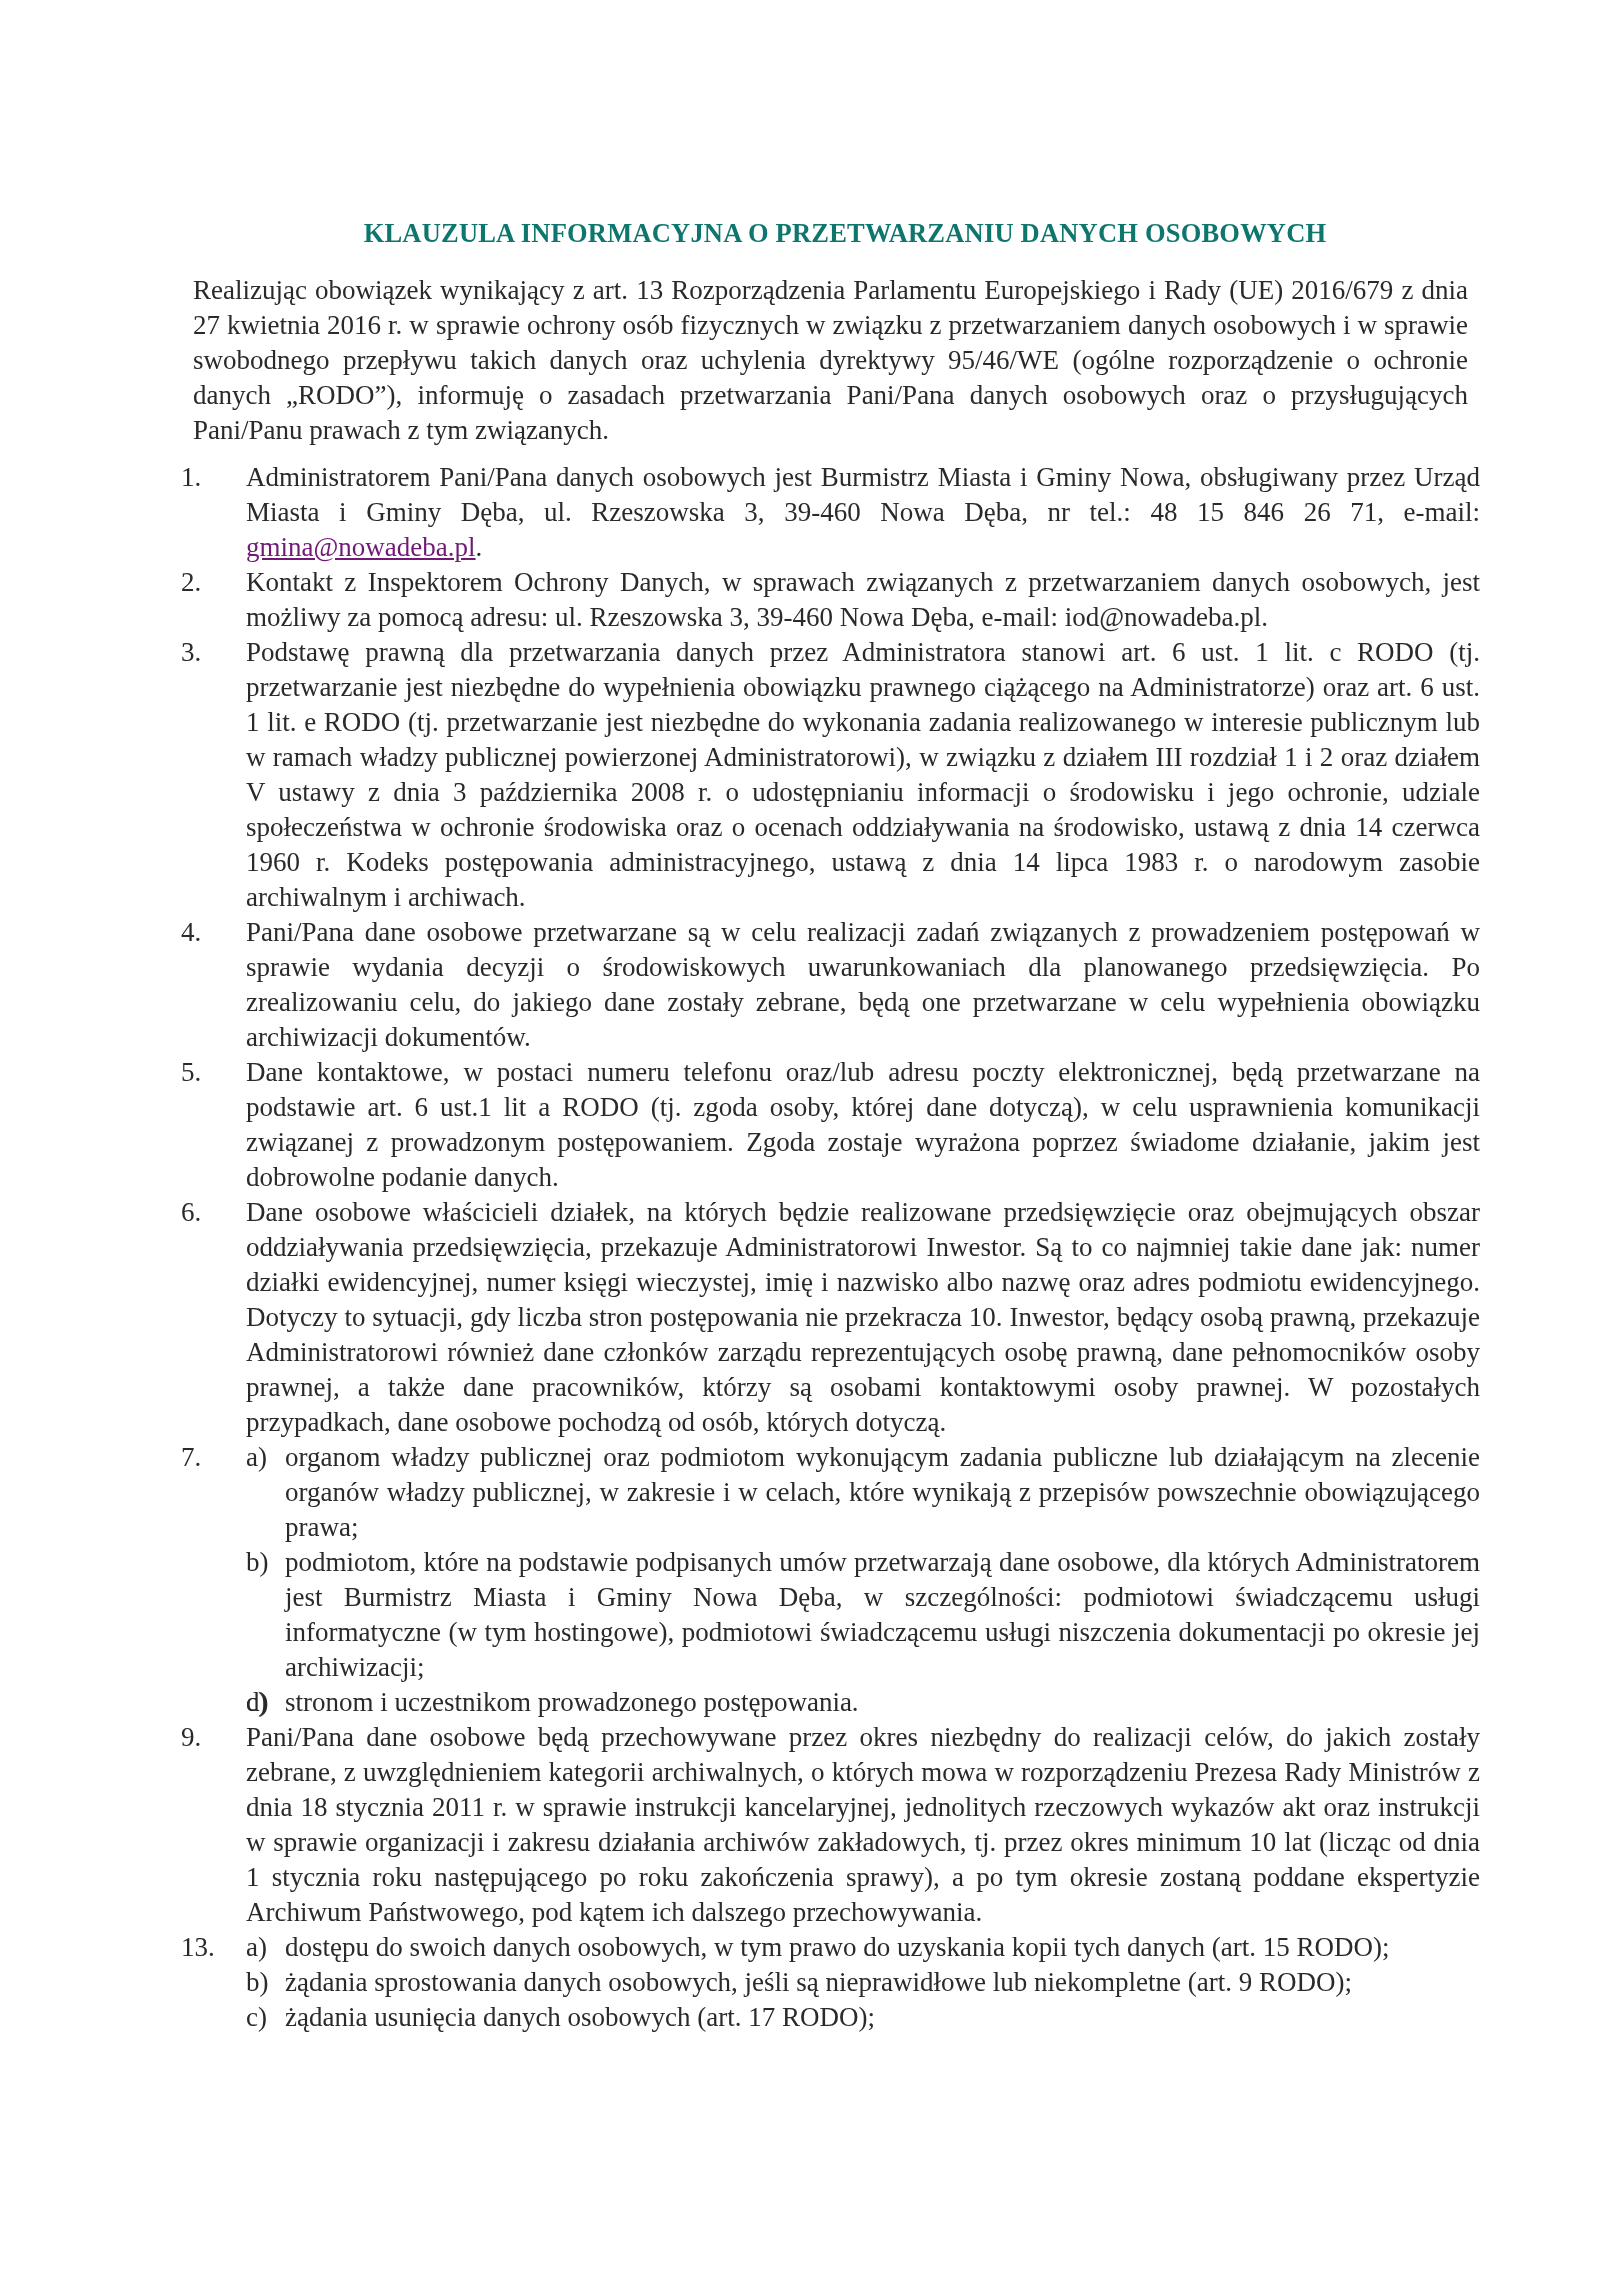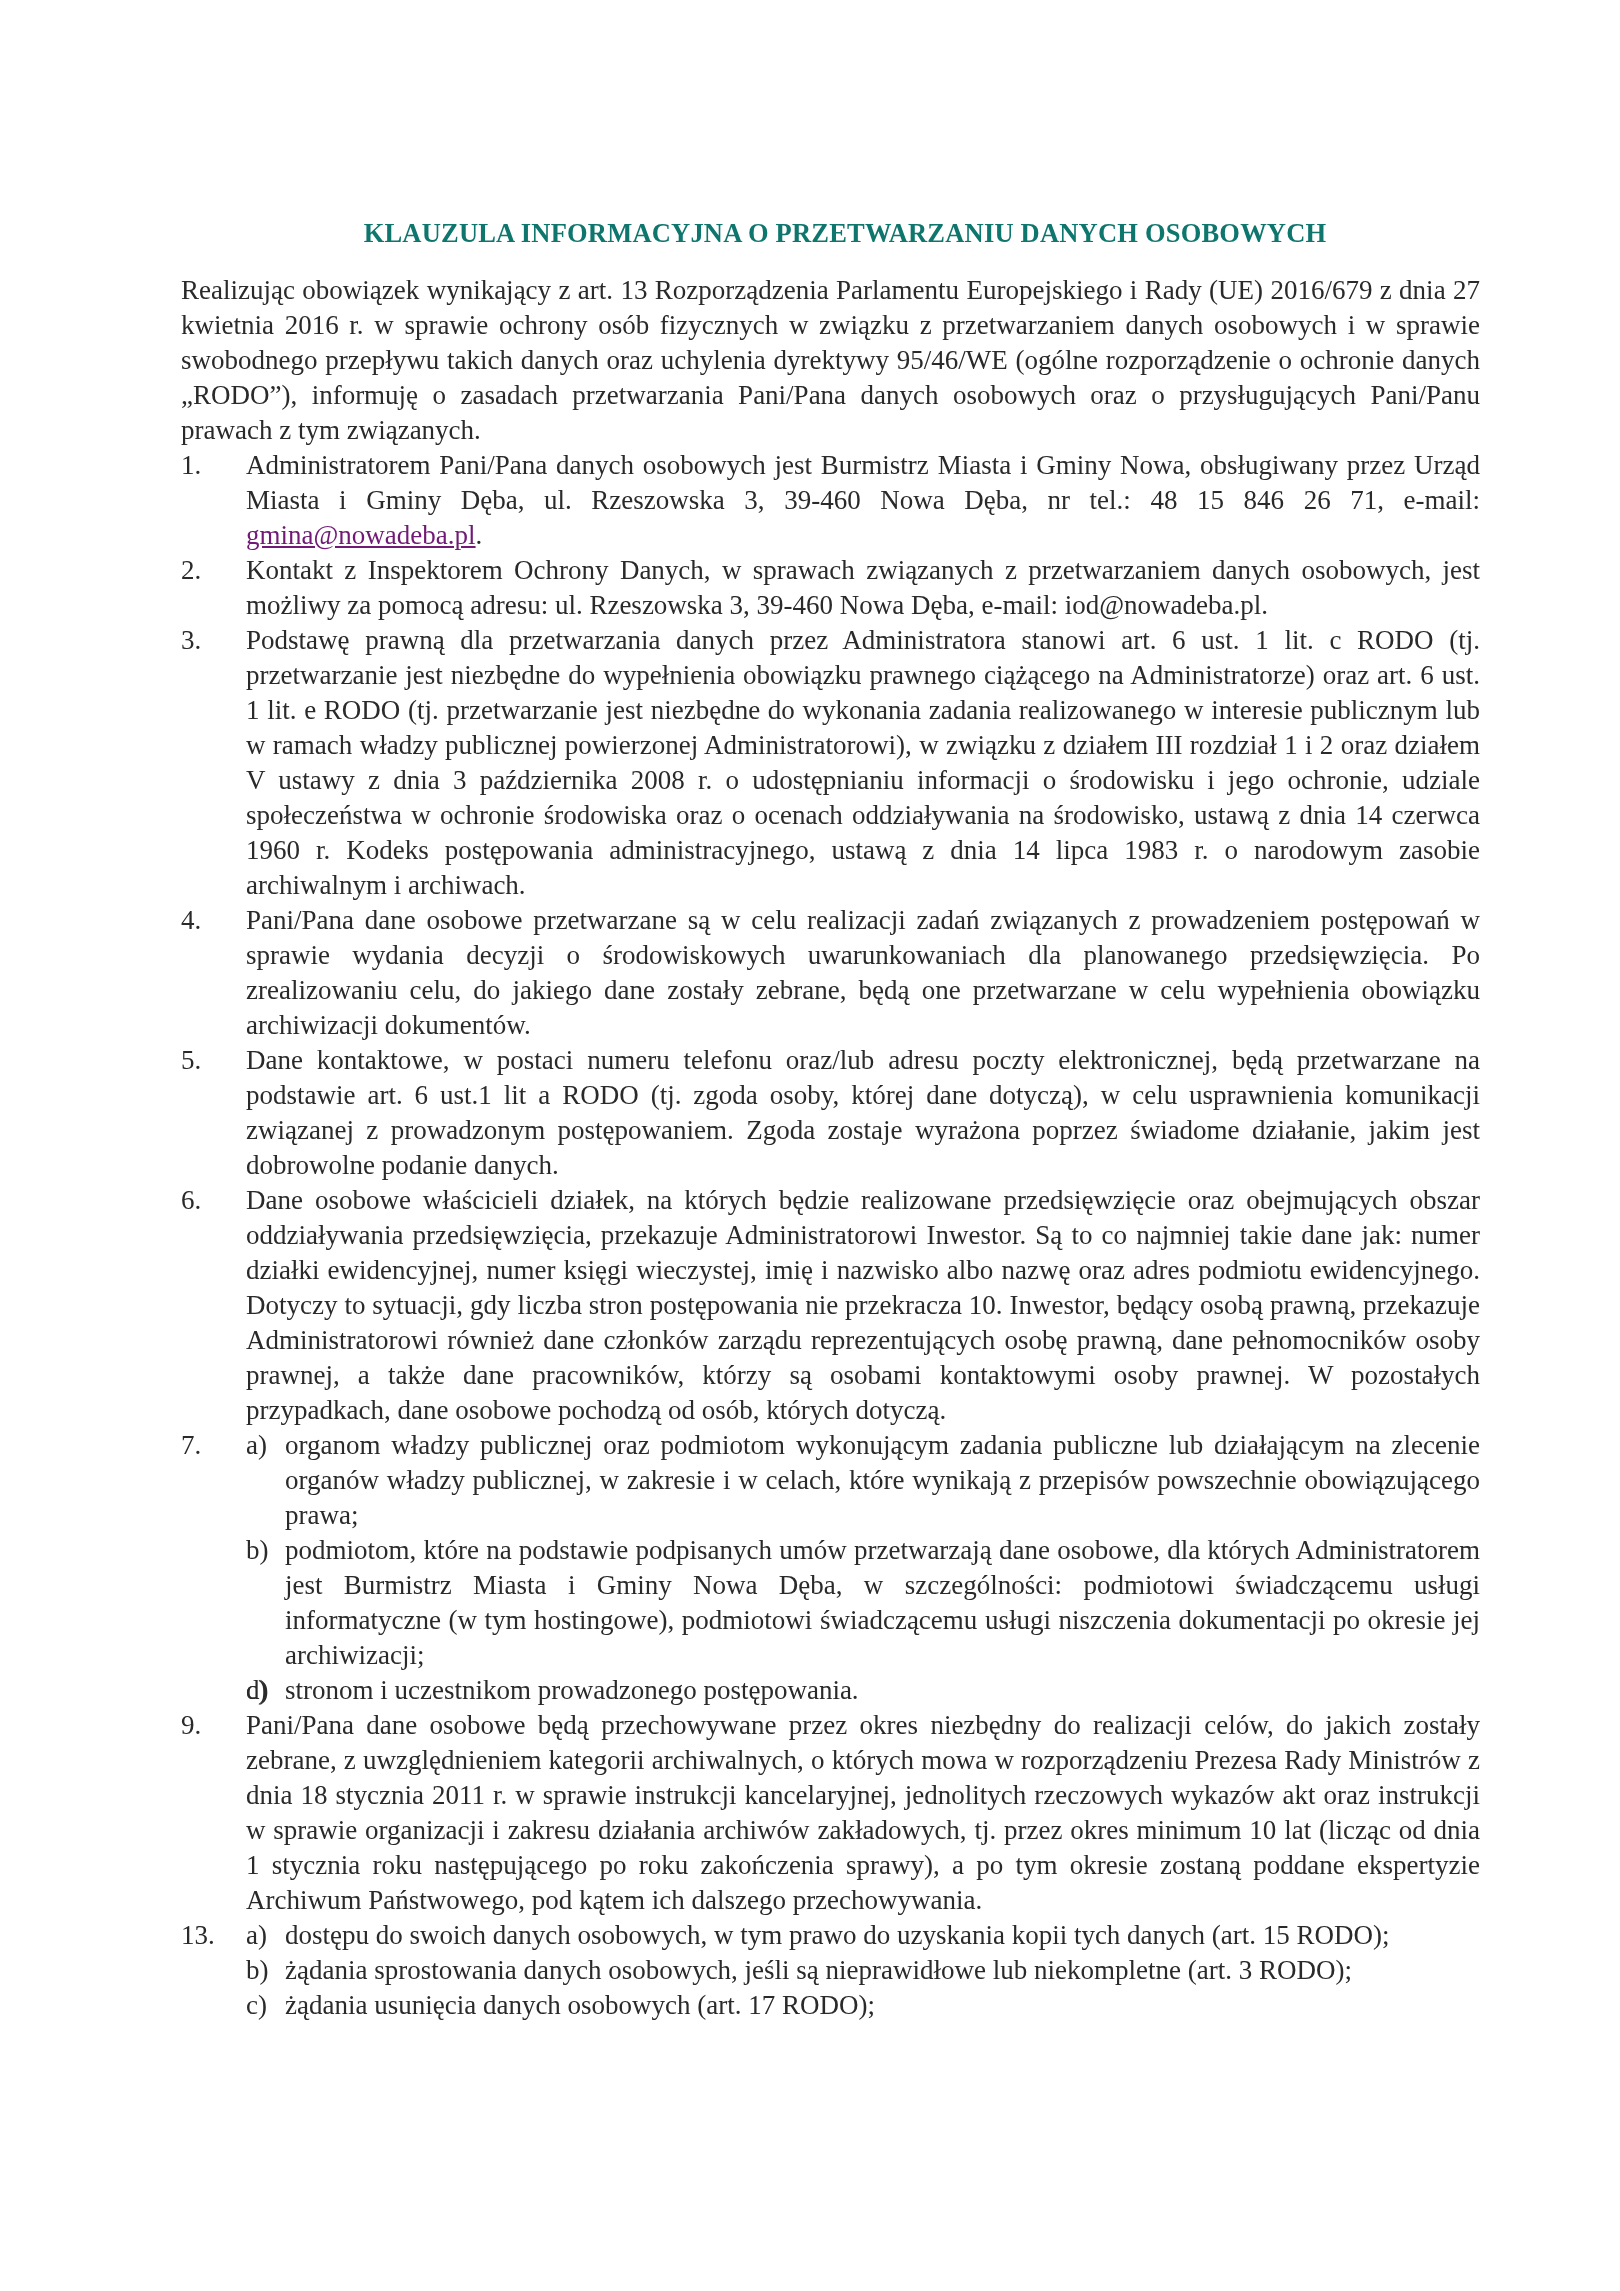--- a/index.html
+++ b/index.html
@@ -24,21 +24,21 @@
       letter-spacing: 0.2px;
       margin: 0 0 23.5px 0;
       color: #0f766e;
       padding-left: 29px;
     }
     .text {
       font-size: 27px;
       line-height: 35px;
       text-align: justify;
     }
-    .intro { margin: 0; }
+    .intro { margin: 12px; }
     ol.items {
       list-style: none;
       margin: 0;
       padding: 0;
     }
     .item {
       position: relative;
       padding-left: 65px;
     }
     .item-num {
@@ -135,21 +135,21 @@
 
       <li class="item">
         <span class="item-num">13.</span>
         <ol class="sub">
           <li class="sub-item">
             <span class="sub-letter">a)</span>
             <span>dostępu do swoich danych osobowych, w tym prawo do uzyskania kopii tych danych (art. 15 RODO);</span>
           </li>
           <li class="sub-item">
             <span class="sub-letter">b)</span>
-            <span>żądania sprostowania danych osobowych, jeśli są nieprawidłowe lub niekompletne (art. 3 RODO);</span>
+            <span>żądania sprostowania danych osobowych, jeśli są nieprawidłowe lub niekompletne (art. 9 RODO);</span>
           </li>
           <li class="sub-item">
             <span class="sub-letter">c)</span>
             <span>żądania usunięcia danych osobowych (art. 17 RODO);</span>
           </li>
         </ol>
       </li>
     </ol>
   </div>
 </div>

